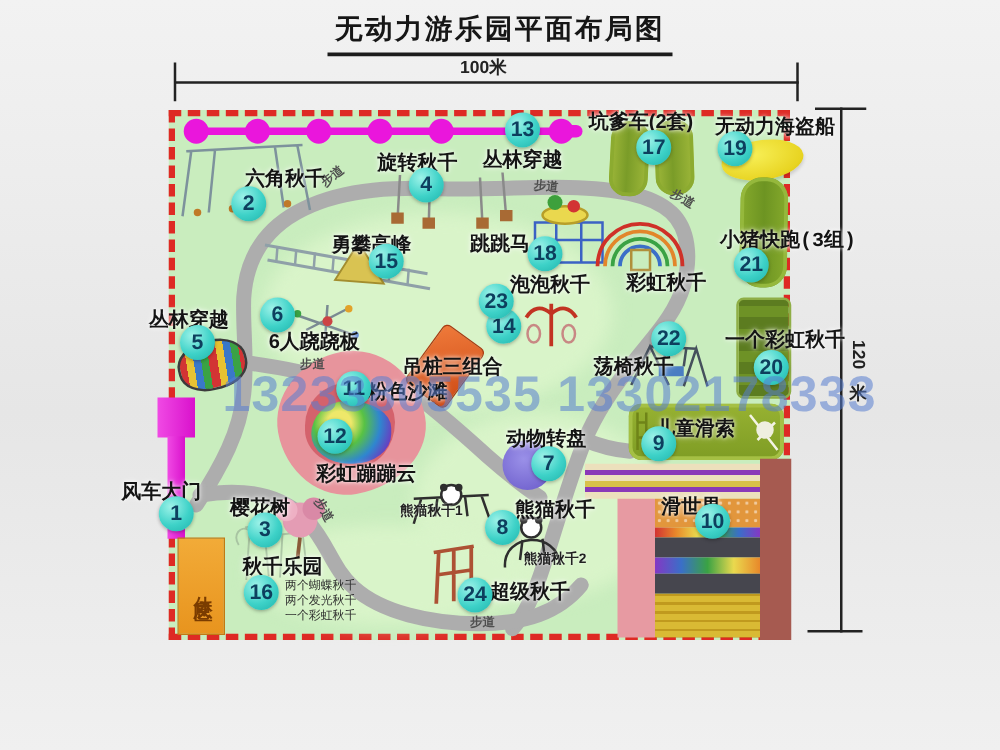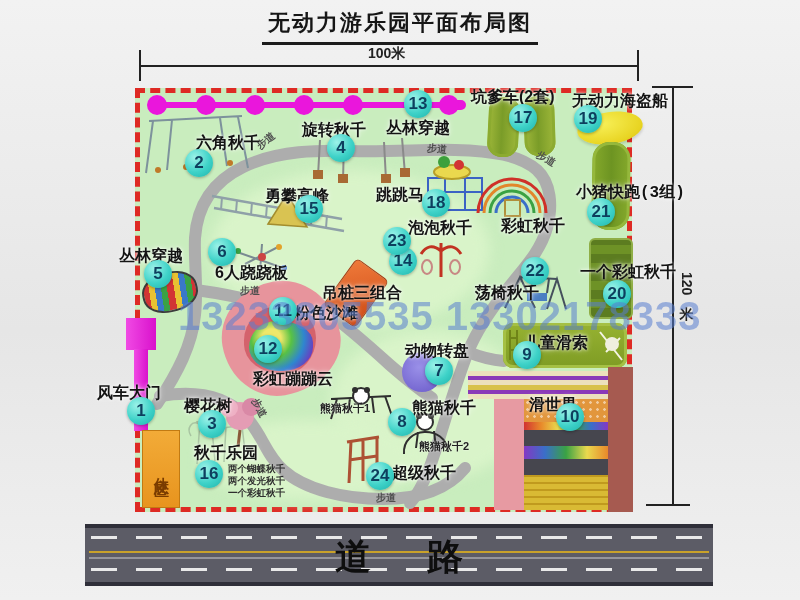--- a/index.html
+++ b/index.html
@@ -22,21 +22,21 @@
   .marker{position:absolute;width:28px;height:28px;border-radius:50%;
     background:radial-gradient(circle at 35% 30%,#9cf2e8,#3ed2c8 55%,#1fb3ab);
     color:#0d3f5e;font-size:17px;line-height:28px;font-weight:bold;text-align:center;
     box-shadow:0 1px 3px rgba(0,0,0,.3);z-index:31;}
   .attr-label{position:absolute;font-size:16px;font-weight:bold;color:#141414;white-space:nowrap;
     text-shadow:0 0 3px rgba(255,255,255,.9),0 0 6px rgba(255,255,255,.6);z-index:30;}
   .small-label{position:absolute;font-size:11px;font-weight:bold;color:#222;white-space:nowrap;
     text-shadow:0 0 2px rgba(255,255,255,.8);z-index:30;}
   .path-tag{position:absolute;font-size:10px;font-weight:bold;color:#4e4e4e;white-space:nowrap;z-index:30;}
   #swing-notes{position:absolute;left:228px;top:463px;z-index:30;}
-  .note-line{font-size:9.5px;line-height:12px;font-weight:bold;color:#2e2e2e;white-space:nowrap;}
+  .note-line{font-size:9.5px;line-height:12px;font-weight:normal;color:#2e2e2e;white-space:nowrap;}
   #rest-area{position:absolute;left:142px;top:430px;width:36px;height:76px;
     background:linear-gradient(180deg,#f2ab38,#e8941e);border:1px solid #c27a12;
     display:flex;align-items:center;justify-content:center;z-index:16;}
   #rest-area span{writing-mode:vertical-rl;font-size:15px;font-weight:bold;color:#7a3c00;letter-spacing:3px;}
   .wm{position:absolute;pointer-events:none;white-space:nowrap;font-weight:bold;z-index:40;}
   #wm-company{left:238px;top:252px;font-size:44px;letter-spacing:3px;color:rgba(110,110,112,.42);}
   #wm-phones{left:178px;top:294px;font-size:40px;letter-spacing:1px;color:rgba(88,126,208,.55);}
   #road{position:absolute;left:85px;top:524px;width:628px;height:62px;
     background:linear-gradient(180deg,#2f2f39 0 4px,#5c5c66 4px 58px,#2f2f39 58px);z-index:8;}
   .lane-dash{position:absolute;left:6px;right:6px;height:3px;
@@ -262,21 +262,14 @@
       <div class="path-tag" style="left: 256px; top: 134px; transform: rotate(-38deg);">步道</div>
       <div class="path-tag" style="left: 427px; top: 142px; transform: rotate(6deg);">步道</div>
       <div class="path-tag" style="left: 536px; top: 152px; transform: rotate(30deg);">步道</div>
       <div class="path-tag" style="left: 240px; top: 284px; transform: rotate(0deg);">步道</div>
       <div class="path-tag" style="left: 249px; top: 401px; transform: rotate(62deg);">步道</div>
       <div class="path-tag" style="left: 376px; top: 491px; transform: rotate(0deg);">步道</div>
     </div>
 
   <div class="wm" id="wm-phones">13233805535 13302178333</div>
 
-  <div id="road">
-    <div class="lane-dash" style="top:12px;"></div>
-    <div class="lane-yellow" style="top:27px;"></div>
-    <div class="lane-faint" style="top:33px;"></div>
-    <div class="lane-dash" style="top:44px;"></div>
-    <div id="road-label">道  路</div>
-  </div>
 
 </div>
 
 </body></html>

